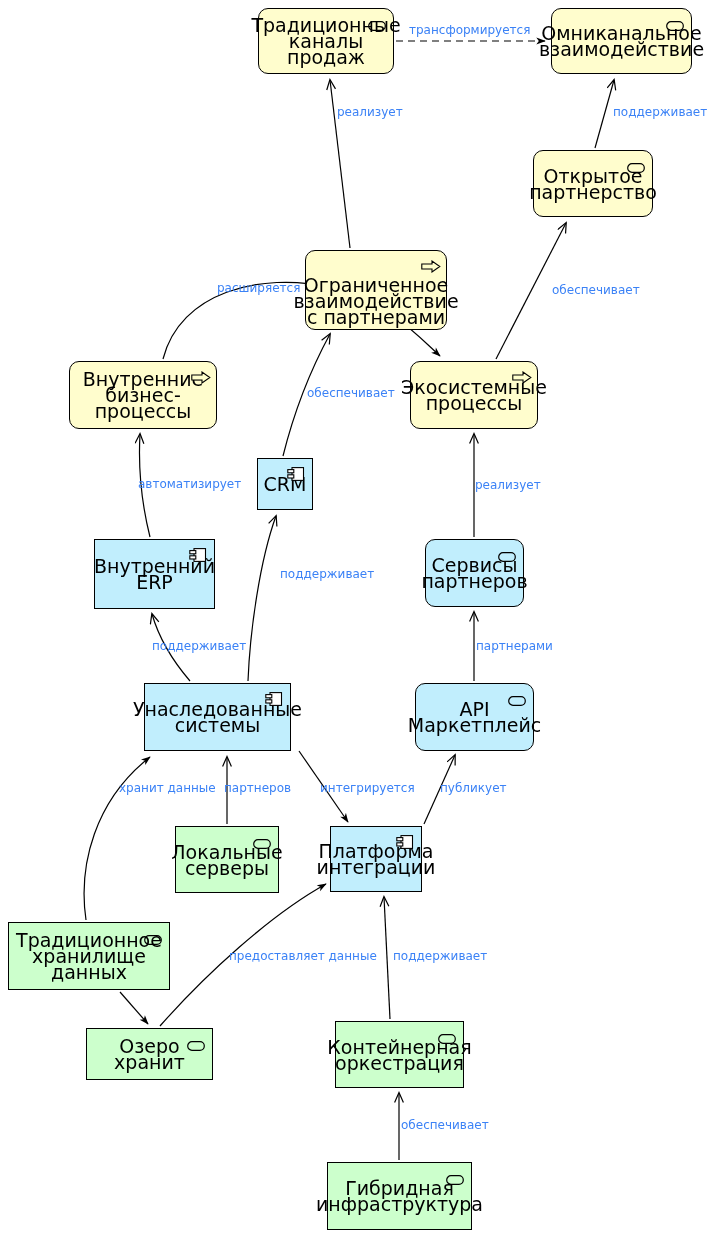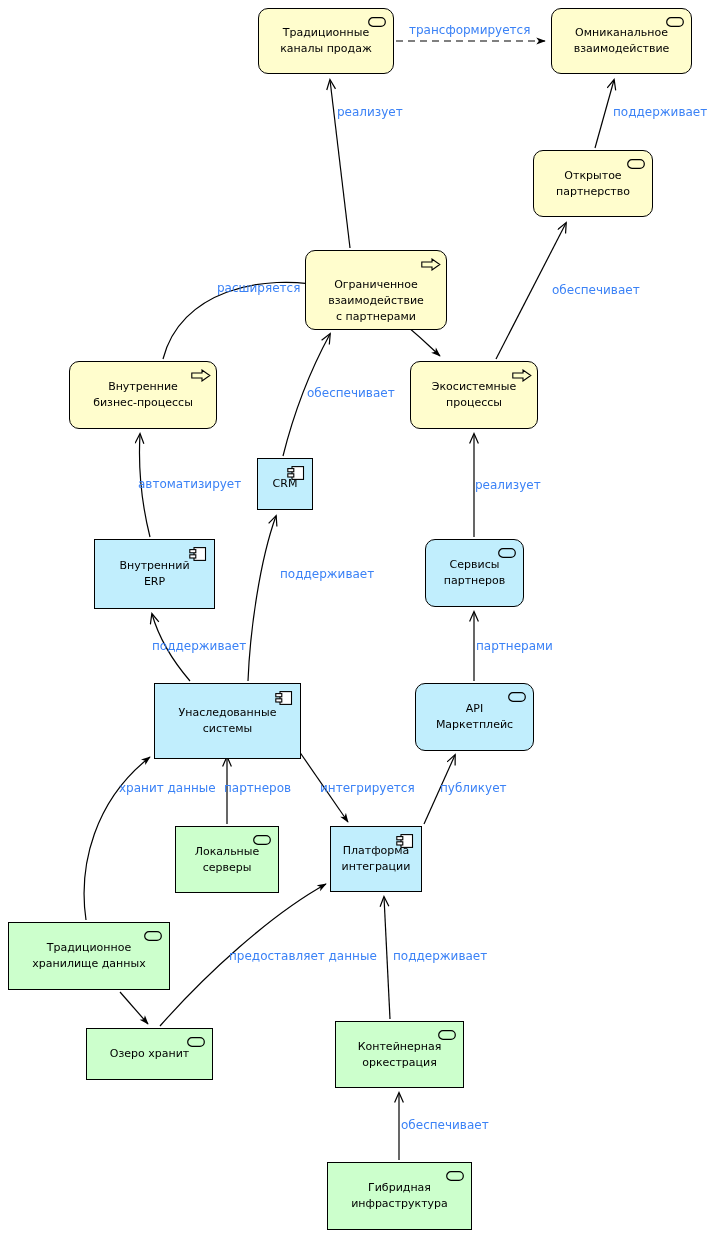--- a/index.html
+++ b/index.html
@@ -26,21 +26,21 @@
     pointer-events: none;
   }
   .node {
     position: absolute;
     box-sizing: border-box;
     border: 1px solid #000000;
     display: flex;
     align-items: center;
     justify-content: center;
     text-align: center;
-    font-size: 11px;
+    font-size: 19px;
     line-height: 16px;
     color: #000000;
     padding: 4px 6px;
   }
   .node .label {
     display: block;
     white-space: pre-line;
   }
   .n-business {
     background: #fffdcd;
@@ -185,21 +185,21 @@
         <span class="label">Внутренний
 ERP</span>
       </div>
       <div class="node n-application rounded" style="left: 425px; top: 539px; width: 99px; height: 68px;">
         <span class="badge"><svg width="18" height="10" viewBox="0 0 18 10">
             <rect x="0.7" y="0.7" width="16.6" height="8.6" rx="4.3" ry="4.3" fill="none" stroke="#000" stroke-width="1.2"></rect>
           </svg></span>
         <span class="label">Сервисы
 партнеров</span>
       </div>
-      <div class="node n-application" style="left: 154px; top: 683px; width: 147px; height: 76px;">
+      <div class="node n-application" style="left: 144px; top: 683px; width: 147px; height: 68px;">
         <span class="badge"><svg width="18" height="14" viewBox="0 0 18 14">
             <rect x="5" y="0.6" width="11.5" height="12.8" fill="#ffffff" stroke="#000" stroke-width="1.1"></rect>
             <rect x="0.8" y="2.6" width="6" height="3.2" fill="#ffffff" stroke="#000" stroke-width="1.1"></rect>
             <rect x="0.8" y="7.8" width="6" height="3.2" fill="#ffffff" stroke="#000" stroke-width="1.1"></rect>
           </svg></span>
         <span class="label">Унаследованные
 системы</span>
       </div>
       <div class="node n-application rounded" style="left: 415px; top: 683px; width: 119px; height: 68px;">
         <span class="badge"><svg width="18" height="10" viewBox="0 0 18 10">

